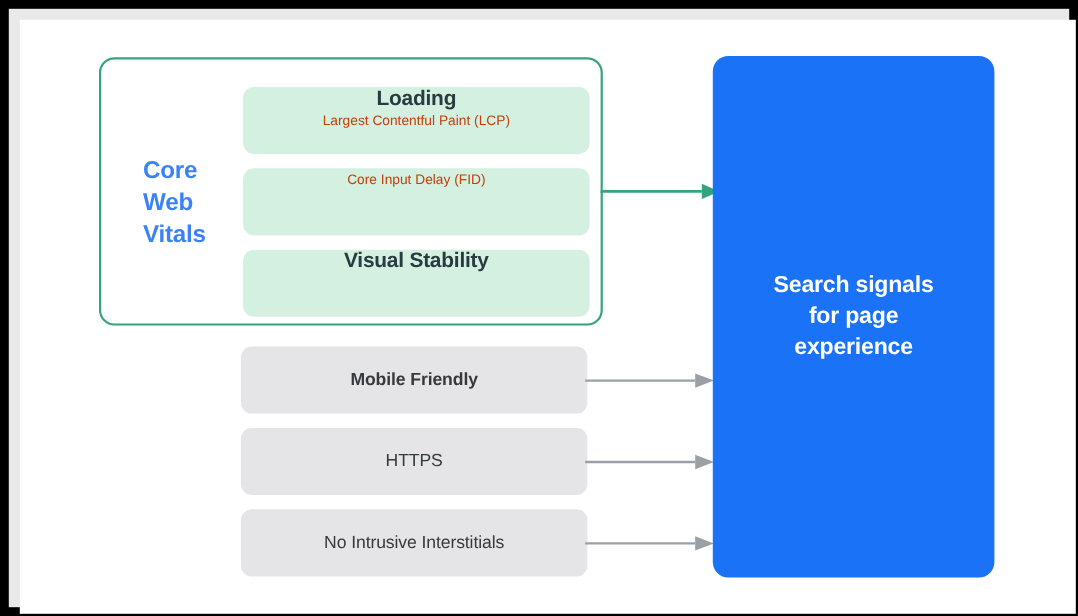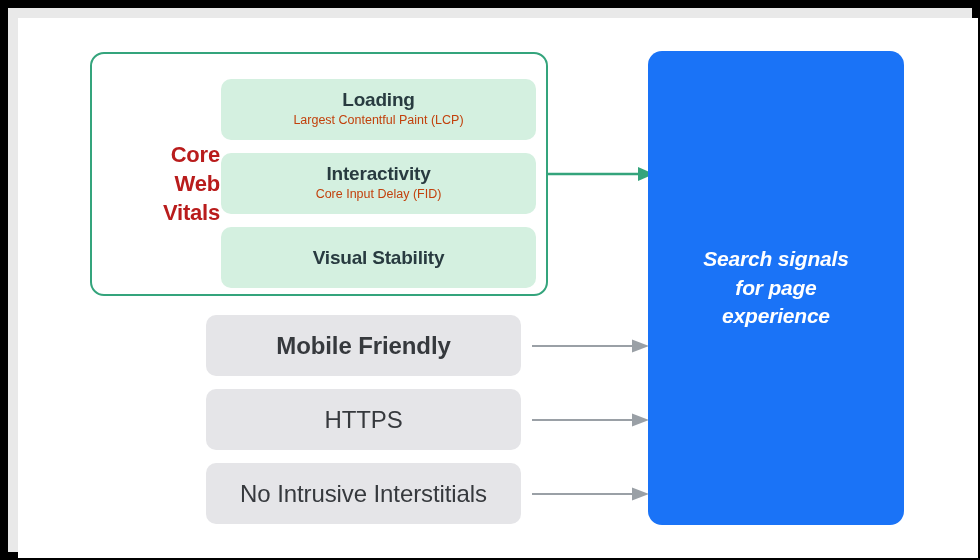--- a/index.html
+++ b/index.html
@@ -44,40 +44,39 @@
     width: 458px; height: 244px;
     border: 2px solid #34a47c;
     border-radius: 14px;
     box-sizing: border-box;
   }
   #cwv-label {
     position: absolute;
     left: 38px;
     top: 86px;
     width: 90px;
-    color: #b91c1c;
+    color: #3b82f6;
     font-size: 22px;
     font-weight: bold;
     line-height: 1.32;
-    text-align: right;
+    text-align: left;
     letter-spacing: -0.2px;
   }
 
   
   .metric-box {
     position: absolute;
     left: 129px;
     width: 315px;
     height: 61px;
     background: #d4f0e0;
     border-radius: 10px;
     display: flex;
     flex-direction: column;
     align-items: center;
-    justify-content: center;
     box-sizing: border-box;
   }
   .metric-box.b0 { top: 25px; }
   .metric-box.b1 { top: 99px; }
   .metric-box.b2 { top: 173px; gap: 32px; }
   .metric-title {
     font-size: 19px;
     font-weight: bold;
     color: #283b40;
     line-height: 1.12;
@@ -87,31 +86,31 @@
     font-size: 12.5px;
     font-weight: normal;
     color: #c2410c;
     line-height: 1.5;
     margin-top: 1px;
   }
 
   
   .signal-box {
     position: absolute;
-    left: 188px;
+    left: 201px;
     width: 315px;
     height: 61px;
     background: #e5e5e8;
     border-radius: 10px;
     display: flex;
     align-items: center;
     justify-content: center;
     box-sizing: border-box;
     color: #36393d;
-    font-size: 24px;
+    font-size: 16px;
     letter-spacing: -0.1px;
   }
   .signal-box.s0 { top: 297px; font-weight: bold; }
   .signal-box.s1 { top: 371px; font-weight: normal; }
   .signal-box.s2 { top: 445px; font-weight: normal; }
 
   
   #blue-panel {
     position: absolute;
     left: 630px; top: 33px;
@@ -124,21 +123,20 @@
     box-sizing: border-box;
   }
   #blue-text {
     color: #ffffff;
     font-size: 21px;
     font-weight: bold;
     line-height: 1.36;
     text-align: center;
     letter-spacing: -0.2px;
     white-space: pre-line;
-    font-style: italic;
   }
 
   
   .arrow-svg {
     position: absolute;
     overflow: visible;
   }
   #arrow-green { left: 528px; top: 144px; }
   #arrow-gray-0 { left: 514px; top: 316px; }
   #arrow-gray-1 { left: 514px; top: 390px; }
@@ -155,21 +153,20 @@
         <div id="cwv-label" style="white-space: pre-line;">Core
 Web
 Vitals</div>
 
         <div class="metric-box b0">
           <div class="metric-title">Loading</div>
           <div class="metric-sub">Largest Contentful Paint (LCP)</div>
         </div>
 
         <div class="metric-box b1">
-          <div class="metric-title">Interactivity</div>
           <div class="metric-sub">Core Input Delay (FID)</div>
         </div>
 
         <div class="metric-box b2">
           <div class="metric-title">Visual Stability</div>
         </div>
       </div>
 
       <div class="signal-box s0">Mobile Friendly</div>
       <div class="signal-box s1">HTTPS</div>

